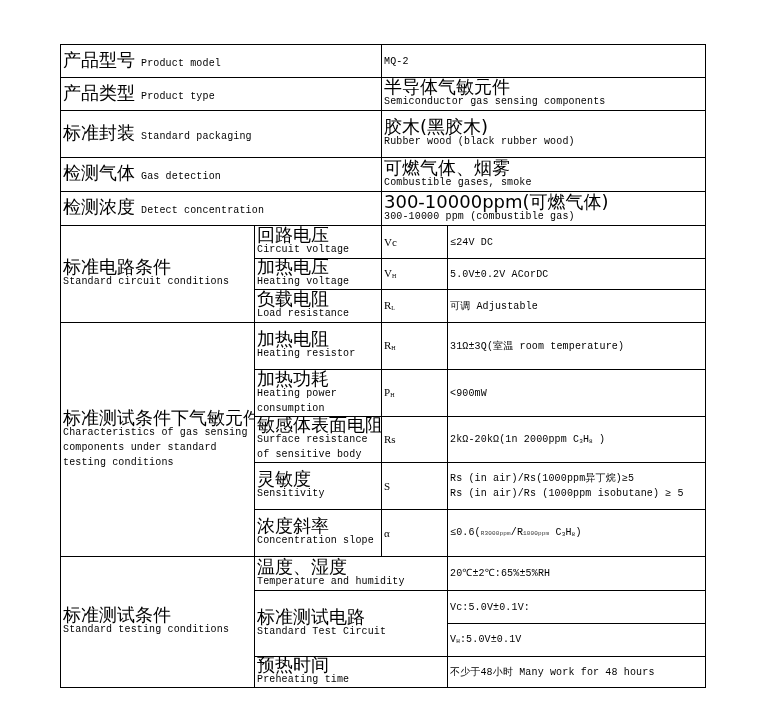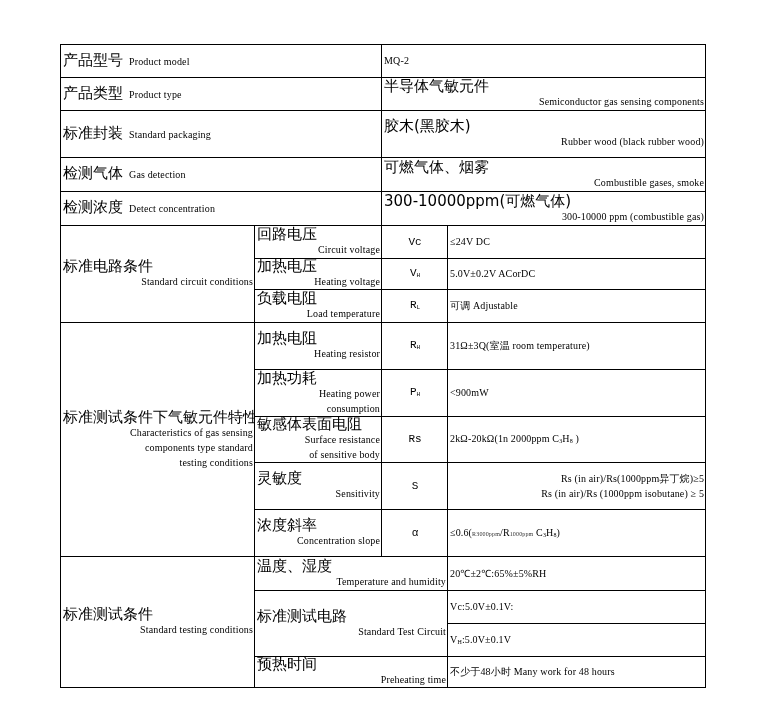--- a/index.html
+++ b/index.html
@@ -7,24 +7,24 @@
   table.spec {
     position:absolute; left:60px; top:44px;
     width:645px; border-collapse:collapse; table-layout:fixed;
     font-family:"Liberation Mono", "DejaVu Sans Mono", monospace;
     font-size:10px; line-height:15px;
   }
   table.spec td {
     border:1px solid #000; padding:0 1px 0 2px; vertical-align:middle;
     overflow:hidden; white-space:nowrap;
   }
-  .cn { font-family:"DejaVu Sans", "Liberation Sans", sans-serif; font-size:15px; }
-  .en { font-family:Liberation Serif, serif; font-size:10px; letter-spacing:0.15px;text-align:right; }
+  .cn { font-family:"DejaVu Sans", "Liberation Sans", sans-serif; font-size:18px; }
+  .en { font-family:Liberation Mono, monospace; font-size:10px; letter-spacing:0.15px; }
   .line { display:block; }
-  td.sym { text-align:center; font-family:Liberation Mono, monospace; font-size:11px; }
+  td.sym { font-family:Liberation Serif, serif; font-size:11px; }
   .sub { font-size:6px; vertical-align:baseline; position:relative; top:1px; }
   .tiny { font-size:6px; color:#333; }
 </style>
 </head>
 <body>
 
 <table class="spec">
   <colgroup>
     <col style="width:194px">
       <col style="width:127px">
@@ -82,31 +82,31 @@
       <td>
           <span class="cn line">加热电压</span>
           <span class="en line">Heating voltage</span>
         </td>
       <td class="sym"><span>V</span><span class="sub">H</span></td>
       <td><span class="en">5.0V±0.2V ACorDC</span></td>
     </tr>
     <tr style="height:33px">
       <td>
           <span class="cn line">负载电阻</span>
-          <span class="en line">Load temperature</span>
+          <span class="en line">Load resistance</span>
         </td>
       <td class="sym"><span>R</span><span class="sub">L</span></td>
       <td><span class="en">可调 Adjustable</span></td>
     </tr>
 
     <tr style="height:47px">
       <td rowspan="5">
         <span class="cn line">标准测试条件下气敏元件特性</span>
         <span class="en line">Characteristics of gas sensing</span>
-        <span class="en line">components type standard</span>
+        <span class="en line">components under standard</span>
         <span class="en line">testing conditions</span>
       </td>
       <td>
           <span class="cn line">加热电阻</span>
           <span class="en line">Heating resistor</span>
         </td>
       <td class="sym"><span>R</span><span class="sub">H</span></td>
       <td><span class="en">31Ω±3Q(室温 room temperature)</span></td>
     </tr>
     <tr style="height:47px">

